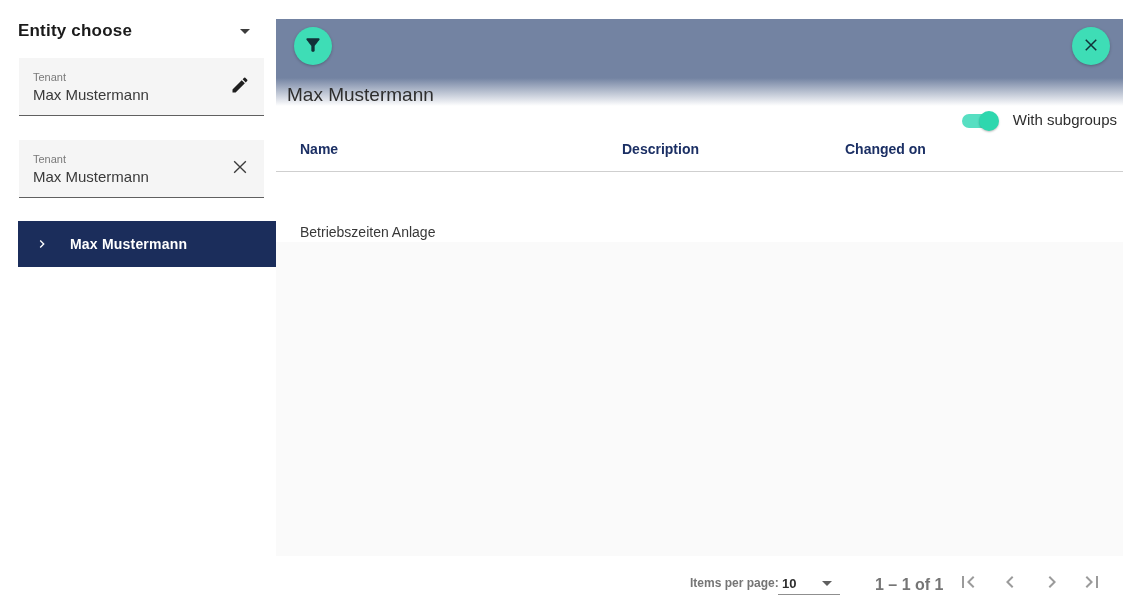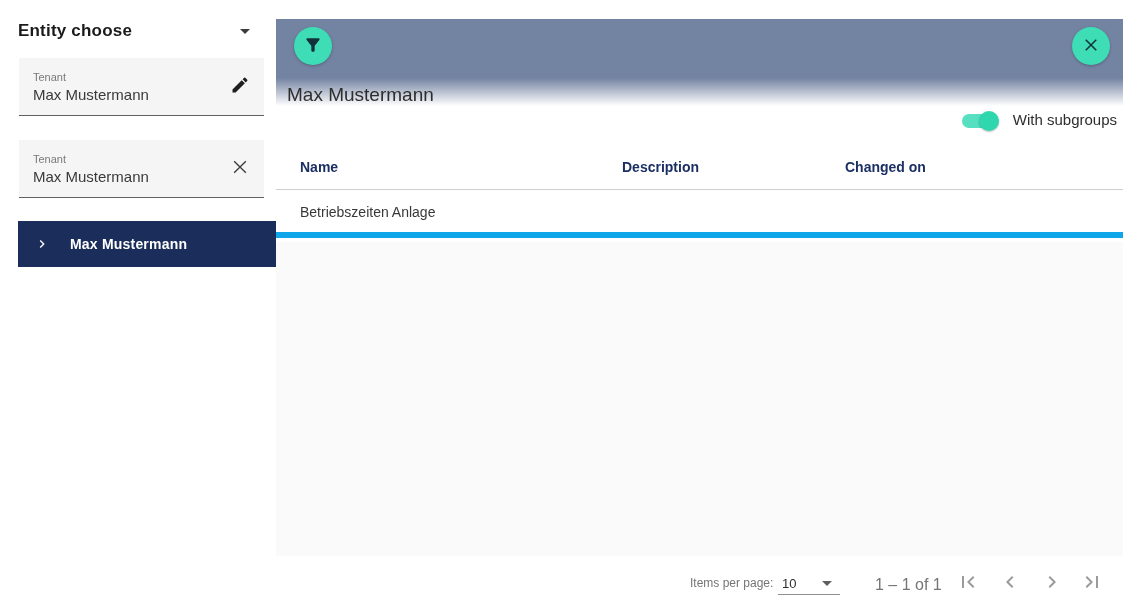--- a/index.html
+++ b/index.html
@@ -34,32 +34,32 @@
   .fab.close  { left: 796px; top: 27px; }
 
   .panel-title { position: absolute; left: 11px; top: 84px; font-size: 19px; font-weight: 400; color: #2e2e2e; }
 
   .toggle-row { position: absolute; top: 111px; right: 6px; height: 22px; display: flex; gap: 14px; }
   .toggle { position: relative; width: 37px; height: 20px; cursor: pointer; }
   .toggle-track { position: absolute; left: 0; top: 3px; width: 35px; height: 14px; border-radius: 7px; background: #57dfc2; }
   .toggle-thumb { position: absolute; right: 0; top: 0; width: 20px; height: 20px; border-radius: 50%; background: #2ed7ae; box-shadow: 0 1px 2px rgba(0,0,0,.25); }
   .toggle-label { font-size: 15px; color: #2e2e2e; }
 
-  .thead { position: absolute; left: 0; top: 145px; width: 847px; height: 45px; border-bottom: 1px solid #cfcfcf; }
+  .thead { position: absolute; left: 0; top: 127px; width: 847px; height: 45px; border-bottom: 1px solid #cfcfcf; }
   .thead .cell { position: absolute; top: 0; line-height: 45px; font-size: 14px; font-weight: bold; color: #1b2f64; cursor: pointer; }
   .cell.c-name { left: 24px; }
   .cell.c-desc { left: 346px; }
   .cell.c-changed { left: 569px; }
 
-  .trow { position: absolute; left: 0; top: 186px; width: 847px; height: 52px; border-bottom: 6px solid #0ea5e9; cursor: pointer; }
+  .trow { position: absolute; left: 0; top: 206px; width: 847px; height: 52px; border-bottom: 6px solid #0ea5e9; cursor: pointer; }
   .trow .cell { position: absolute; top: 0; line-height: 52px; font-size: 14px; font-weight: 400; color: #383838; }
 
   .empty-area { position: absolute; left: 0; top: 242px; width: 847px; height: 314px; background: #fafafa; }
 
-  .paginator { position: absolute; left: 0; top: 556px; width: 847px; height: 58px; background: #fff; }
+  .paginator { position: absolute; left: 0; top: 556px; width: 847px; height: 58px; background: #fff; font-weight: bold; }
   .ipp-label { position: absolute; left: 414px; top: 20px; font-size: 12px; color: #757575; }
   .page-size { position: absolute; left: 502px; top: 13px; width: 62px; height: 26px; border-bottom: 1px solid #8f8f8f; cursor: pointer; text-align: center; }
   .page-size-value { position: absolute; left: 4px; top: 7px; font-size: 13px; color: #2e2e2e; }
   .page-size .caret-down { position: absolute; right: 8px; top: 12px; border-top-color: #5f5f5f; margin: 0; }
   .range-label { position: absolute; left: 599px; top: 20px; font-size: 16px; color: #757575; }
   .pg-btn { position: absolute; top: 14px; width: 26px; height: 26px; background: none; border: none; display: flex; align-items: center; justify-content: center; cursor: pointer; }
   .pg-btn.first { left: 679px; }
   .pg-btn.prev  { left: 721px; }
   .pg-btn.next  { left: 763px; }
   .pg-btn.last  { left: 803px; }

